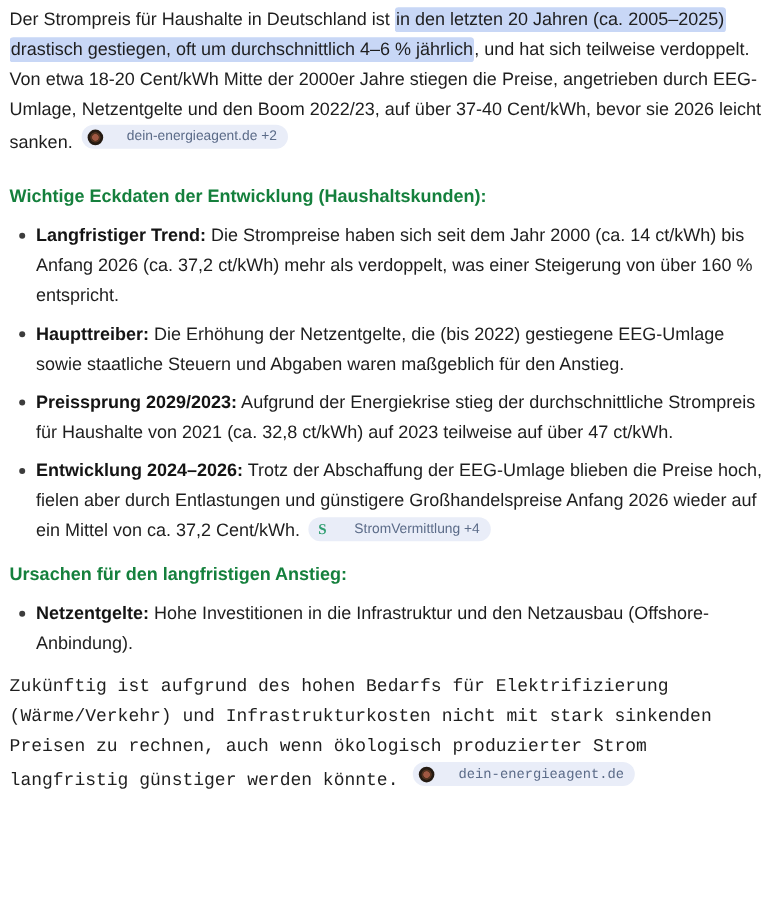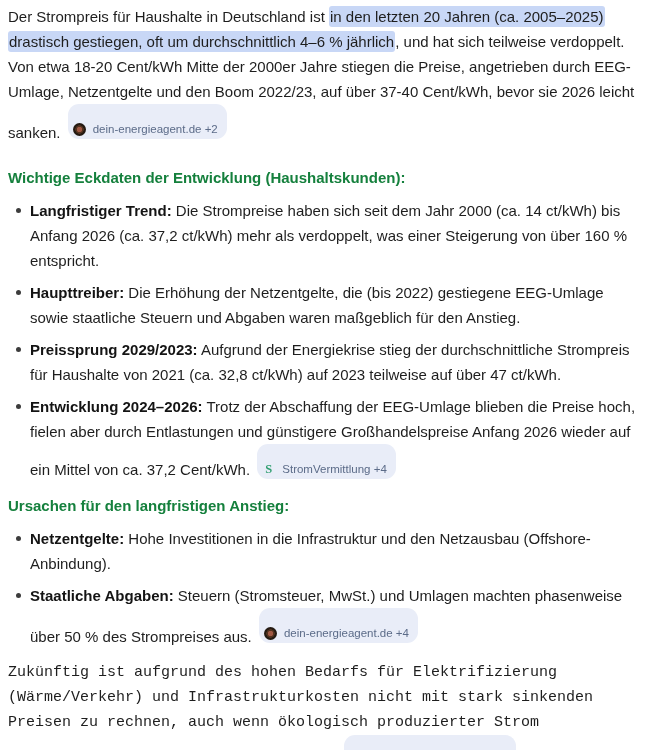--- a/index.html
+++ b/index.html
@@ -17,23 +17,23 @@
   li::before{
     content:"";position:absolute;left:-14px;top:10px;
     width:5px;height:5px;border-radius:50%;background:#3c3c3c;
   }
   strong{font-weight:700;color:#141414;margin-top:12px;}
   .hl{
     background:#c8d7f6;border-radius:3px;padding:2px 1px;
     -webkit-box-decoration-break:clone;box-decoration-break:clone;
   }
   .citation{
-    display:inline-flex;align-items:center;gap:7px;
+    display:inline-flex;align-items:center;gap:20px;
     background:#e9edf8;border-radius:11px;
-    padding:17px 9px 1px 5px;margin-left:3px;
+    padding:2px 9px 1px 5px;margin-left:3px;
     font-size:11.5px;line-height:17px;color:#5b6b88;
     white-space:nowrap;vertical-align:2px;cursor:pointer;
   }
   .fav{width:13px;height:13px;border-radius:50%;flex:0 0 auto;display:inline-flex;
        align-items:center;justify-content:center;}
   .fav-dark{
     background:radial-gradient(circle at 50% 50%, #a05843 0 2.5px, #52321f 3px 4px, #241a12 4.5px 100%);
   }
   .fav-s{
     background:transparent;color:#2f9e70;font-weight:800;font-size:12.5px;
@@ -62,26 +62,20 @@
         <span class="fav fav-s">S</span>
         <span><span>StromVermittlung</span> <span>+4</span></span>
       </span>
   </li>
 </ul>
 
 <p class="heading">Ursachen für den langfristigen Anstieg:</p>
 
 <ul>
   <li><strong>Netzentgelte:</strong><span> Hohe Investitionen in die Infrastruktur und den Netzausbau (Offshore-Anbindung).</span></li>
-  <li><strong>Staatliche Abgaben:</strong><span> Steuern (Stromsteuer, MwSt.) und Umlagen machten phasenweise über 50 % des Strompreises aus.</span>
-    <span class="citation">
-        <span class="fav fav-dark"></span>
-        <span><span>dein-energieagent.de</span> <span>+4</span></span>
-      </span>
-  </li>
 </ul>
 
 <p class="outro"><span>Zukünftig ist aufgrund des hohen Bedarfs für Elektrifizierung (Wärme/Verkehr) und Infrastrukturkosten nicht mit stark sinkenden Preisen zu rechnen, auch wenn ökologisch produzierter Strom langfristig günstiger werden könnte.</span>
   <span class="citation">
       <span class="fav fav-dark"></span>
       <span><span>dein-energieagent.de</span><span></span></span>
     </span>
 </p>
 
 </body></html>

